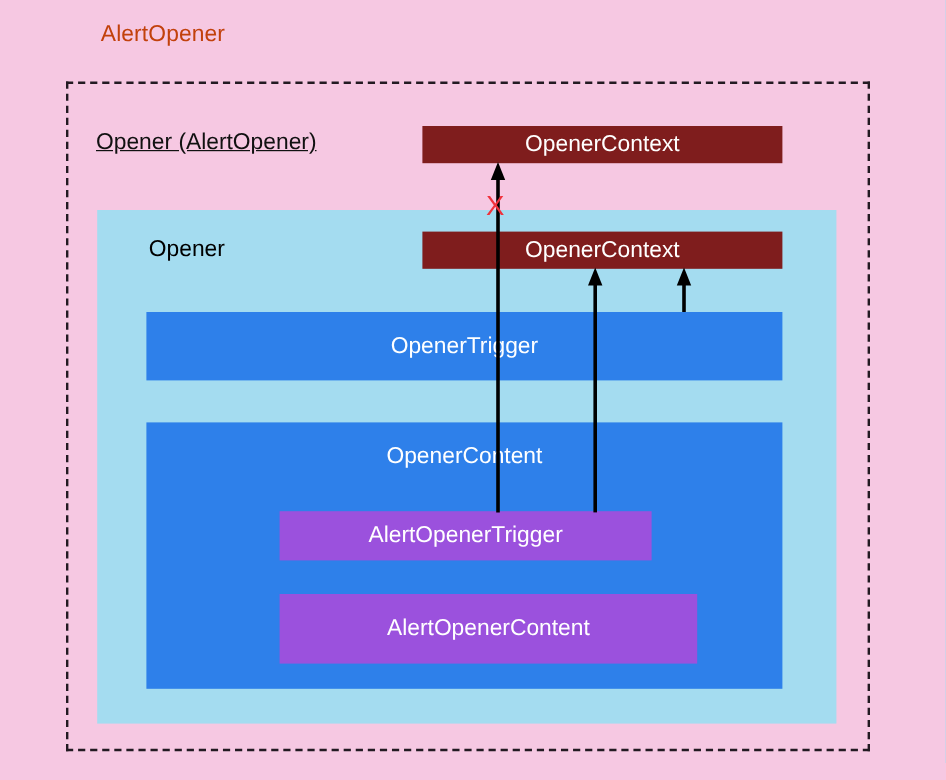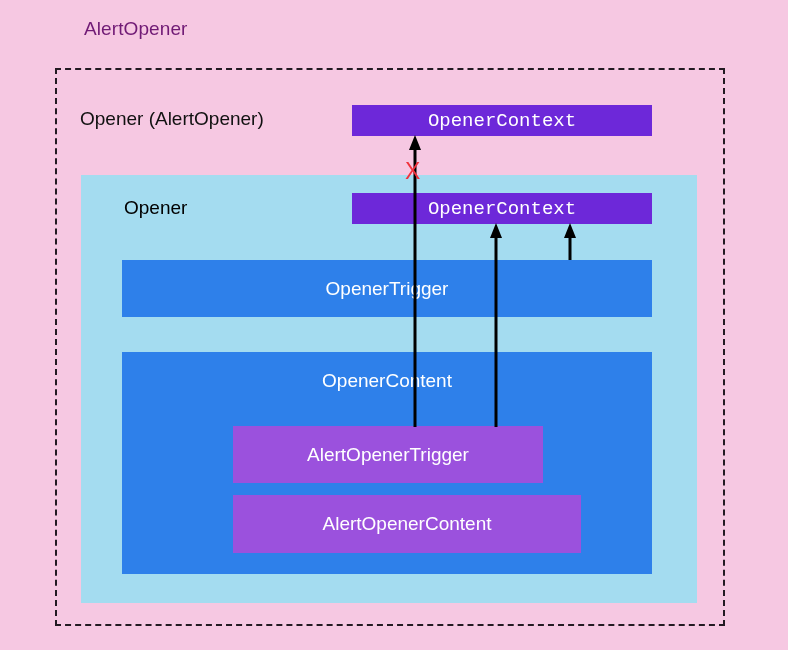--- a/index.html
+++ b/index.html
@@ -8,45 +8,44 @@
     background:#f6c8e2;
     font-family:"Liberation Sans", sans-serif;
     position:relative;
     overflow:hidden;
   }
   .canvas{position:absolute;left:0;top:0;width:788px;height:650px;}
 
   
   .title{
     position:absolute;left:84px;top:18px;
-    font-size:19px;color:#701a75;letter-spacing:.1px;
+    font-size:19px;color:#c2410c;letter-spacing:.1px;
   }
 
   
   .dashed-region{
     position:absolute;left:55px;top:68px;width:670px;height:558px;
     border:2px dashed #231a22;
     box-sizing:border-box;
     background:transparent;
   }
 
   
   .lbl-opener-alert{
     position:absolute;left:80px;top:108px;
-    font-size:19px;color:#111;
+    font-size:19px;color:#111;text-decoration:underline;
   }
 
   
   .ctx-bar{
     position:absolute;
-    background:#6d28d9;
+    background:#7f1d1d;
     color:#ffffff;
     display:flex;align-items:center;justify-content:center;
     font-size:19px;
-    font-family:Liberation Mono, monospace;
   }
   .ctx-outer{left:352px;top:105px;width:300px;height:31px;}
 
   
   .panel-opener{
     position:absolute;left:81px;top:175px;width:616px;height:428px;
     background:#a4dcf0;
   }
   .lbl-opener{
     position:absolute;left:124px;top:197px;
@@ -75,21 +74,21 @@
   }
 
   
   .box-purple{
     position:absolute;
     background:#9b51dd;
     color:#ffffff;
     font-size:19px;
     display:flex;align-items:center;justify-content:center;
   }
-  .alert-trigger{left:111px;top:74px;width:310px;height:57px;}
+  .alert-trigger{left:111px;top:74px;width:310px;height:41px;}
   .alert-content{left:111px;top:143px;width:348px;height:58px;}
 
   
   .arrows{position:absolute;left:0;top:0;width:788px;height:650px;pointer-events:none;}
 
   
   .red-x{
     position:absolute;left:405px;top:160px;
     font-size:23px;color:#f0323c;font-weight:400;
     line-height:1;

